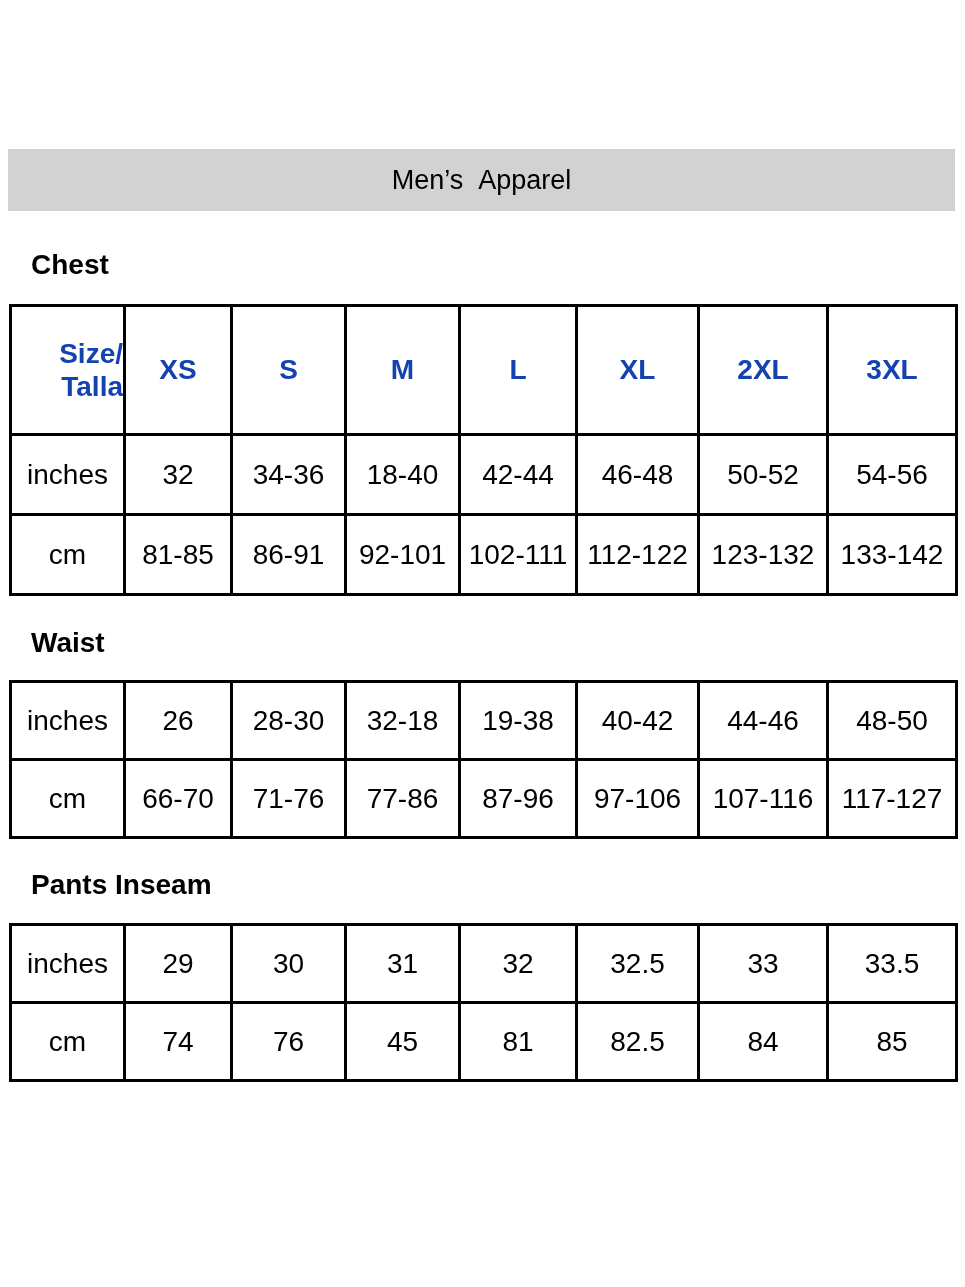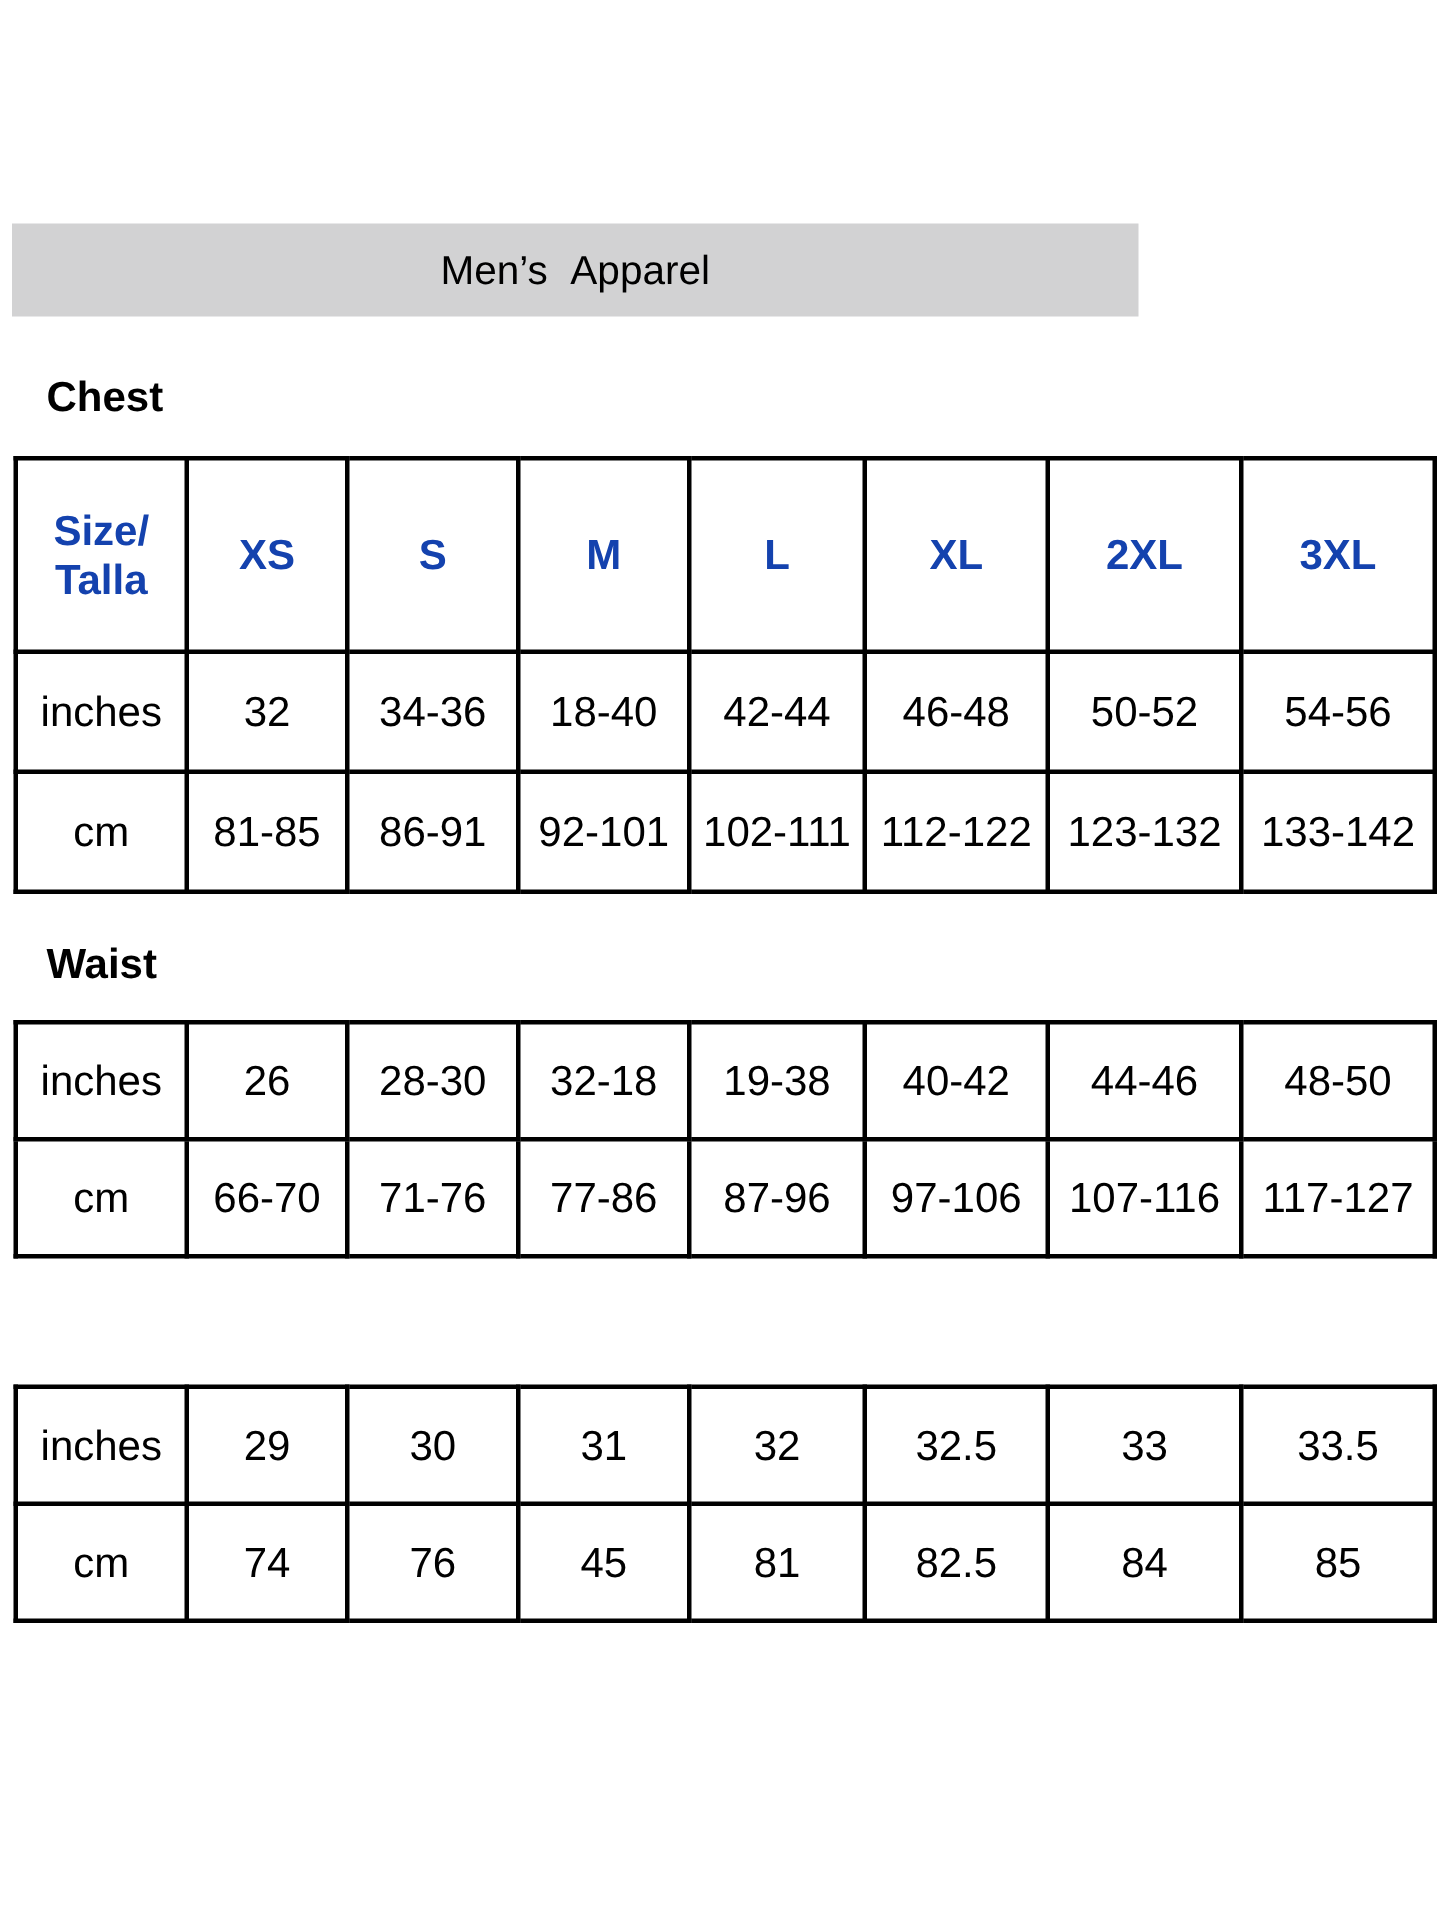--- a/index.html
+++ b/index.html
@@ -12,21 +12,21 @@
     width: 965px;
     height: 1287px;
     background: #ffffff;
     font-family: "Liberation Sans", sans-serif;
     color: #000000;
   }
   .title-bar {
     position: absolute;
     left: 8px;
     top: 149px;
-    width: 751px;
+    width: 947px;
     height: 62px;
     background: #d2d2d3;
     display: flex;
     align-items: center;
     justify-content: center;
   }
   .title-bar .title-text {
     font-size: 27px;
     font-weight: 400;
     color: #000000;
@@ -66,21 +66,21 @@
     overflow: hidden;
   }
   td.shaded { background: #e9e9eb; }
   tr.header-row td { height: 126px; }
   tr.data-row td { height: 77px; margin-left: 25px; }
   #waist-table tr.data-row td, #pants-table tr.data-row td { height: 75px; }
   td.size-head {
     color: #1442ae;
     font-weight: 700;
   }
-  td.size-head .stack-line { line-height: 33px; display: block; }
+  td.size-head .stack-line { line-height: 33px; display: block; text-align: right; }
 </style>
 </head>
 <body>
 
 <div class="page">
 
   <div class="title-bar">
     <span class="title-text">Men’s Apparel</span>
   </div>
 
@@ -164,20 +164,21 @@
         <td>71-76</td>
         <td class="shaded">77-86</td>
         <td>87-96</td>
         <td class="shaded">97-106</td>
         <td>107-116</td>
         <td class="shaded">117-127</td>
       </tr>
     </tbody>
   </table>
 
+  <h2 class="section-heading" id="pants-heading">Pants Inseam</h2>
 
   <table class="size-table" id="pants-table">
     <colgroup>
       <col style="width:114px">
         <col style="width:107px">
         <col style="width:114px">
         <col style="width:114px">
       <col style="width:117px">
         <col style="width:122px">
         <col style="width:129px">

